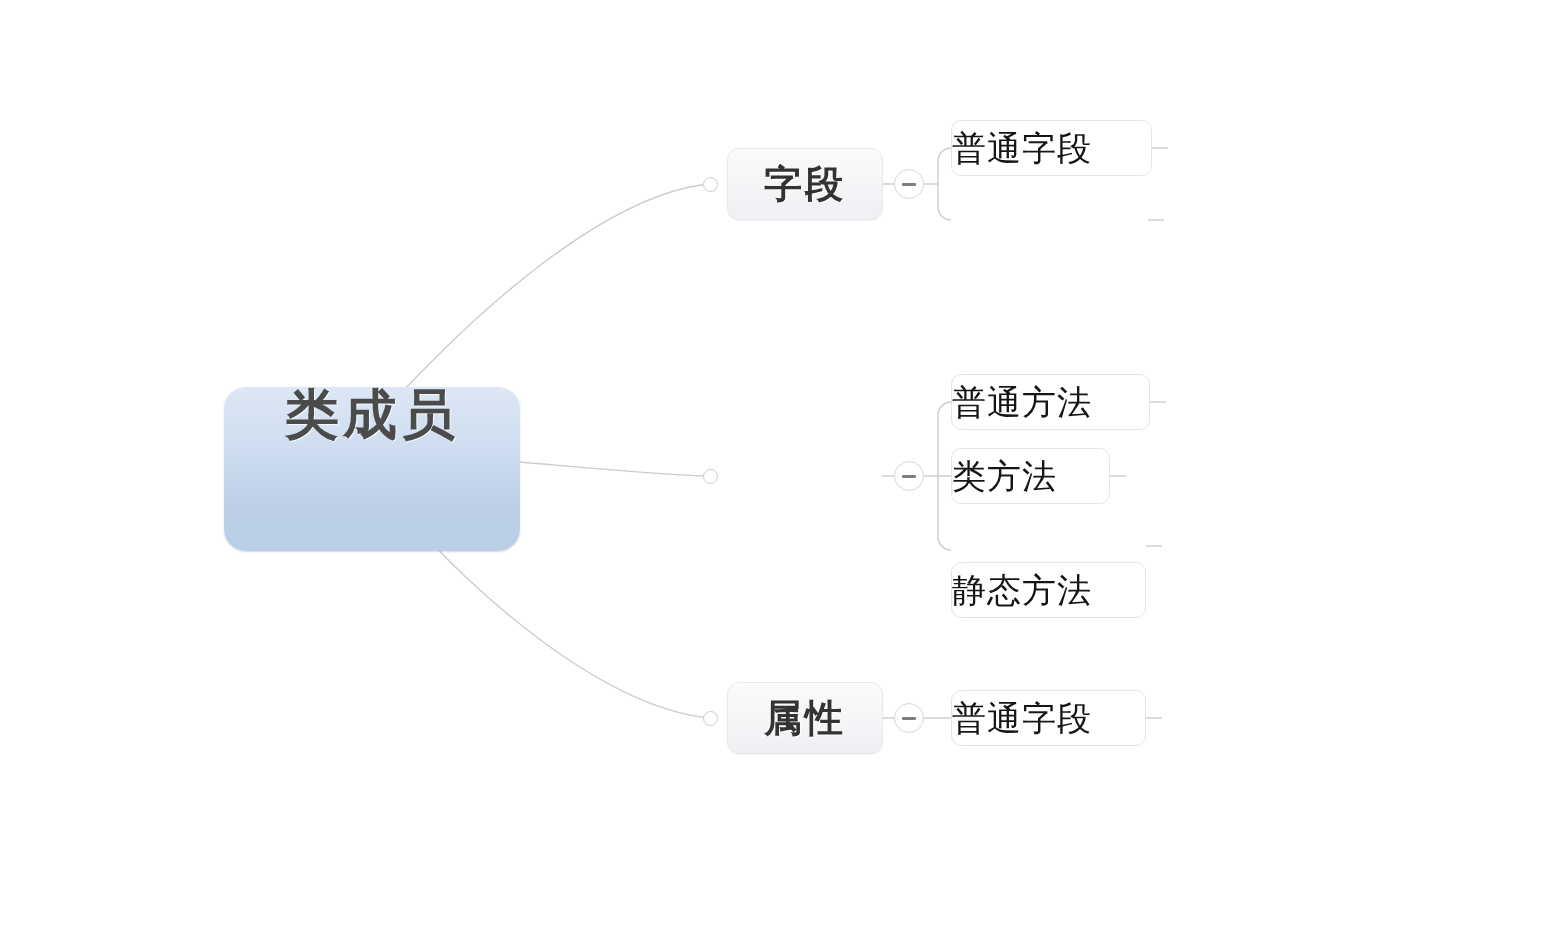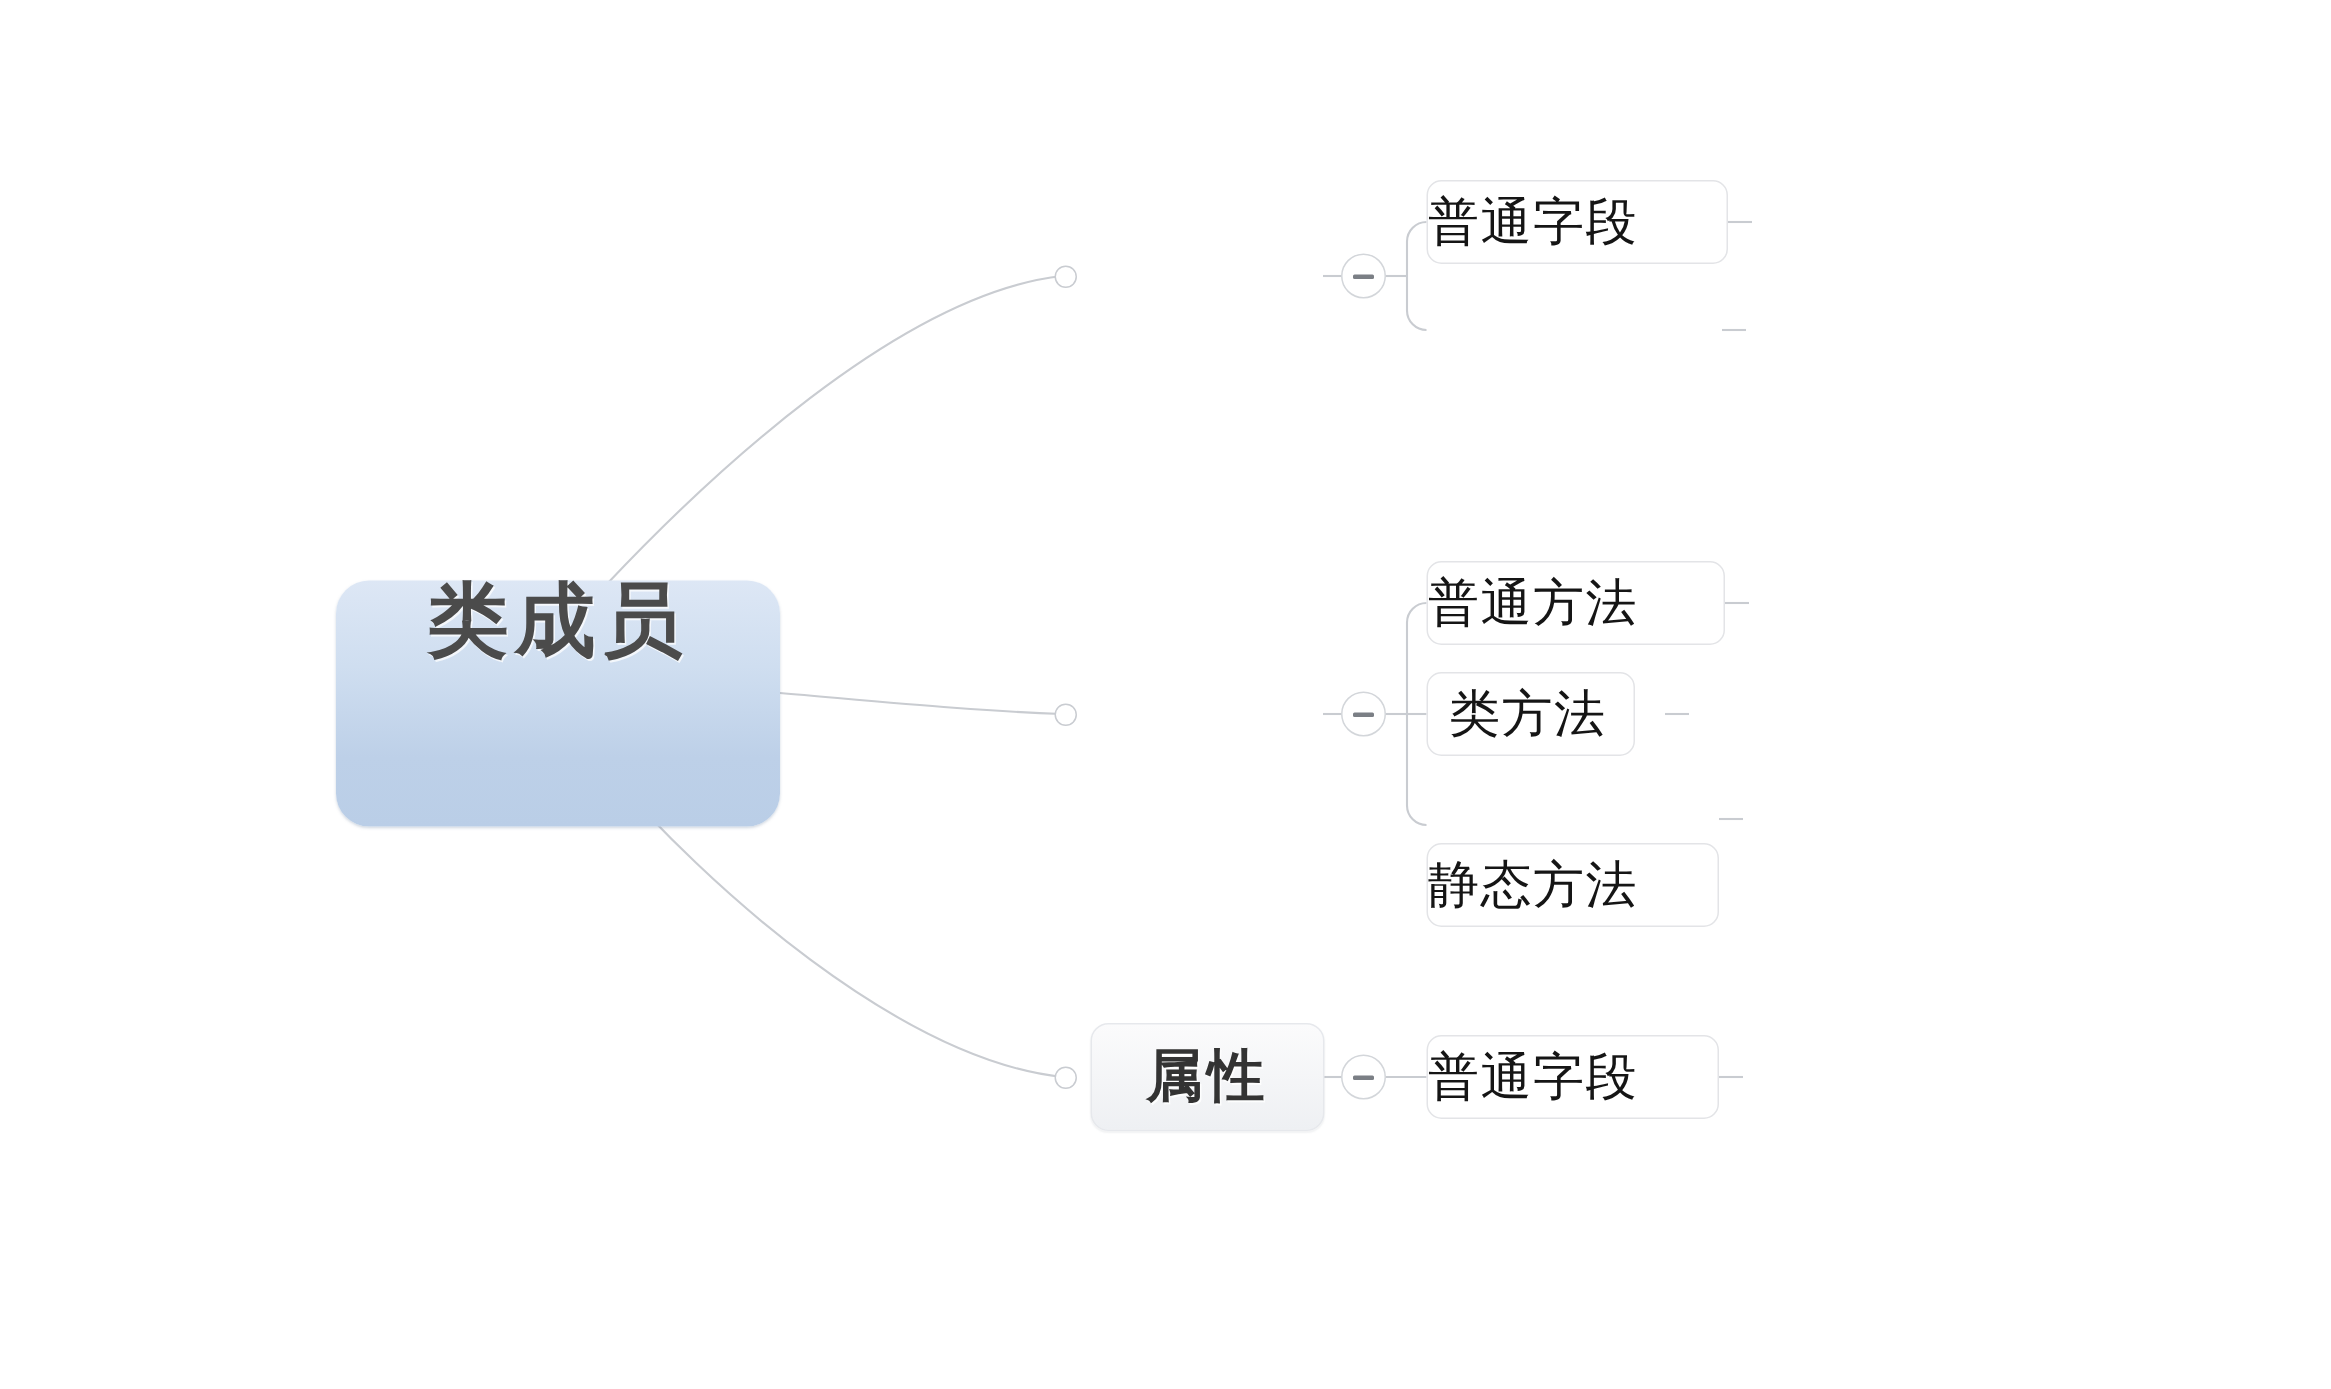--- a/index.html
+++ b/index.html
@@ -162,38 +162,41 @@
       <path d="M 1110 476 L 1126 476"></path>
       <path d="M 1146 546 L 1162 546"></path>
       <path d="M 1146 718 L 1162 718"></path>
     </g>
   </svg>
 
   <div class="root-node">
     <span class="root-label">类成员</span>
   </div>
 
+  <div class="branch-node" style="left:727px; top:148px; width:156px;">
+    <span class="branch-label">字段</span>
+  </div>
   <div class="port-circle" style="left:703px; top:177px;"></div>
   <div class="toggle-btn" style="left:894px; top:169px;">
     <span class="dash"></span>
   </div>
 
   <div class="leaf-node" style="left:951px; top:120px; width:201px;">
     <span class="leaf-label">普通字段</span>
   </div>
 
   <div class="port-circle" style="left:703px; top:469px;"></div>
   <div class="toggle-btn" style="left:894px; top:461px;">
     <span class="dash"></span>
   </div>
 
   <div class="leaf-node" style="left:951px; top:374px; width:199px;">
     <span class="leaf-label">普通方法</span>
   </div>
-  <div class="leaf-node" style="left:951px; top:448px; width:139px;padding-left:14px;">
+  <div class="leaf-node" style="left:951px; top:448px; width:159px;">
     <span class="leaf-label">类方法</span>
   </div>
   <div class="leaf-node" style="left:951px; top:518px; width:195px;margin-top:44px;">
     <span class="leaf-label">静态方法</span>
   </div>
 
   <div class="branch-node" style="left:727px; top:682px; width:156px;">
     <span class="branch-label">属性</span>
   </div>
   <div class="port-circle" style="left:703px; top:711px;"></div>

